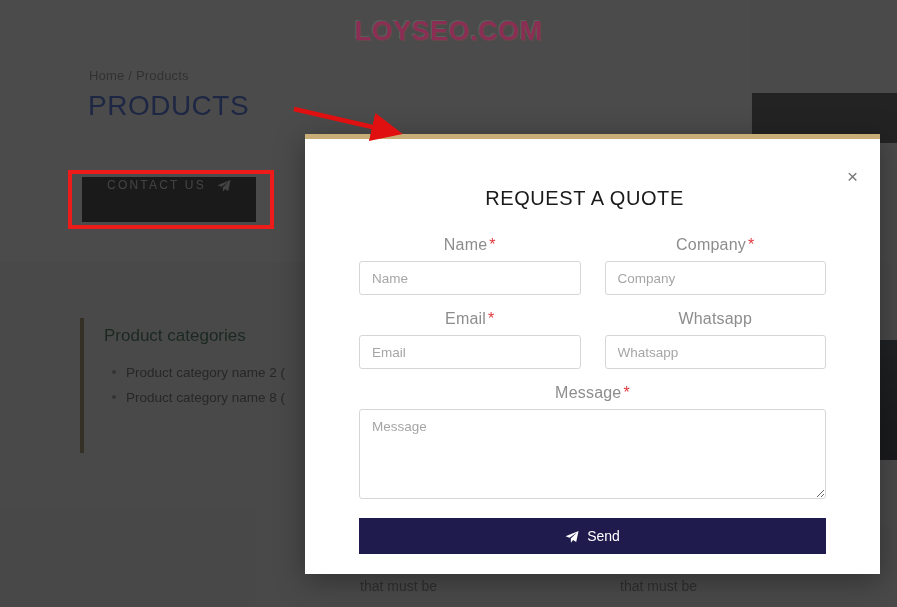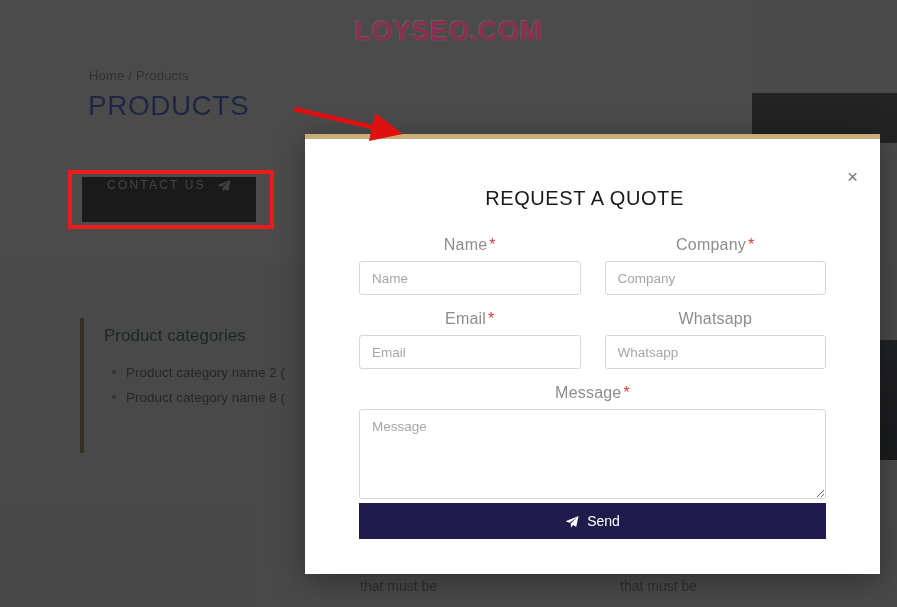--- a/index.html
+++ b/index.html
@@ -253,21 +253,21 @@
     color: #333;
     font-family: "Liberation Sans", sans-serif;
     resize: vertical;
     outline: none;
     display: block;
   }
   .ftextarea::placeholder { color: #a6a6a6; }
   .send-btn {
     width: 100%;
     height: 36px;
-    margin-top: 4px;
+    margin-top: 19px;
     background: #1f1b4d;
     color: #ffffff;
     font-size: 14px;
     border: none;
     cursor: pointer;
     display: flex;
     align-items: center;
     justify-content: center;
     gap: 8px;
     font-family: "Liberation Sans", sans-serif;

